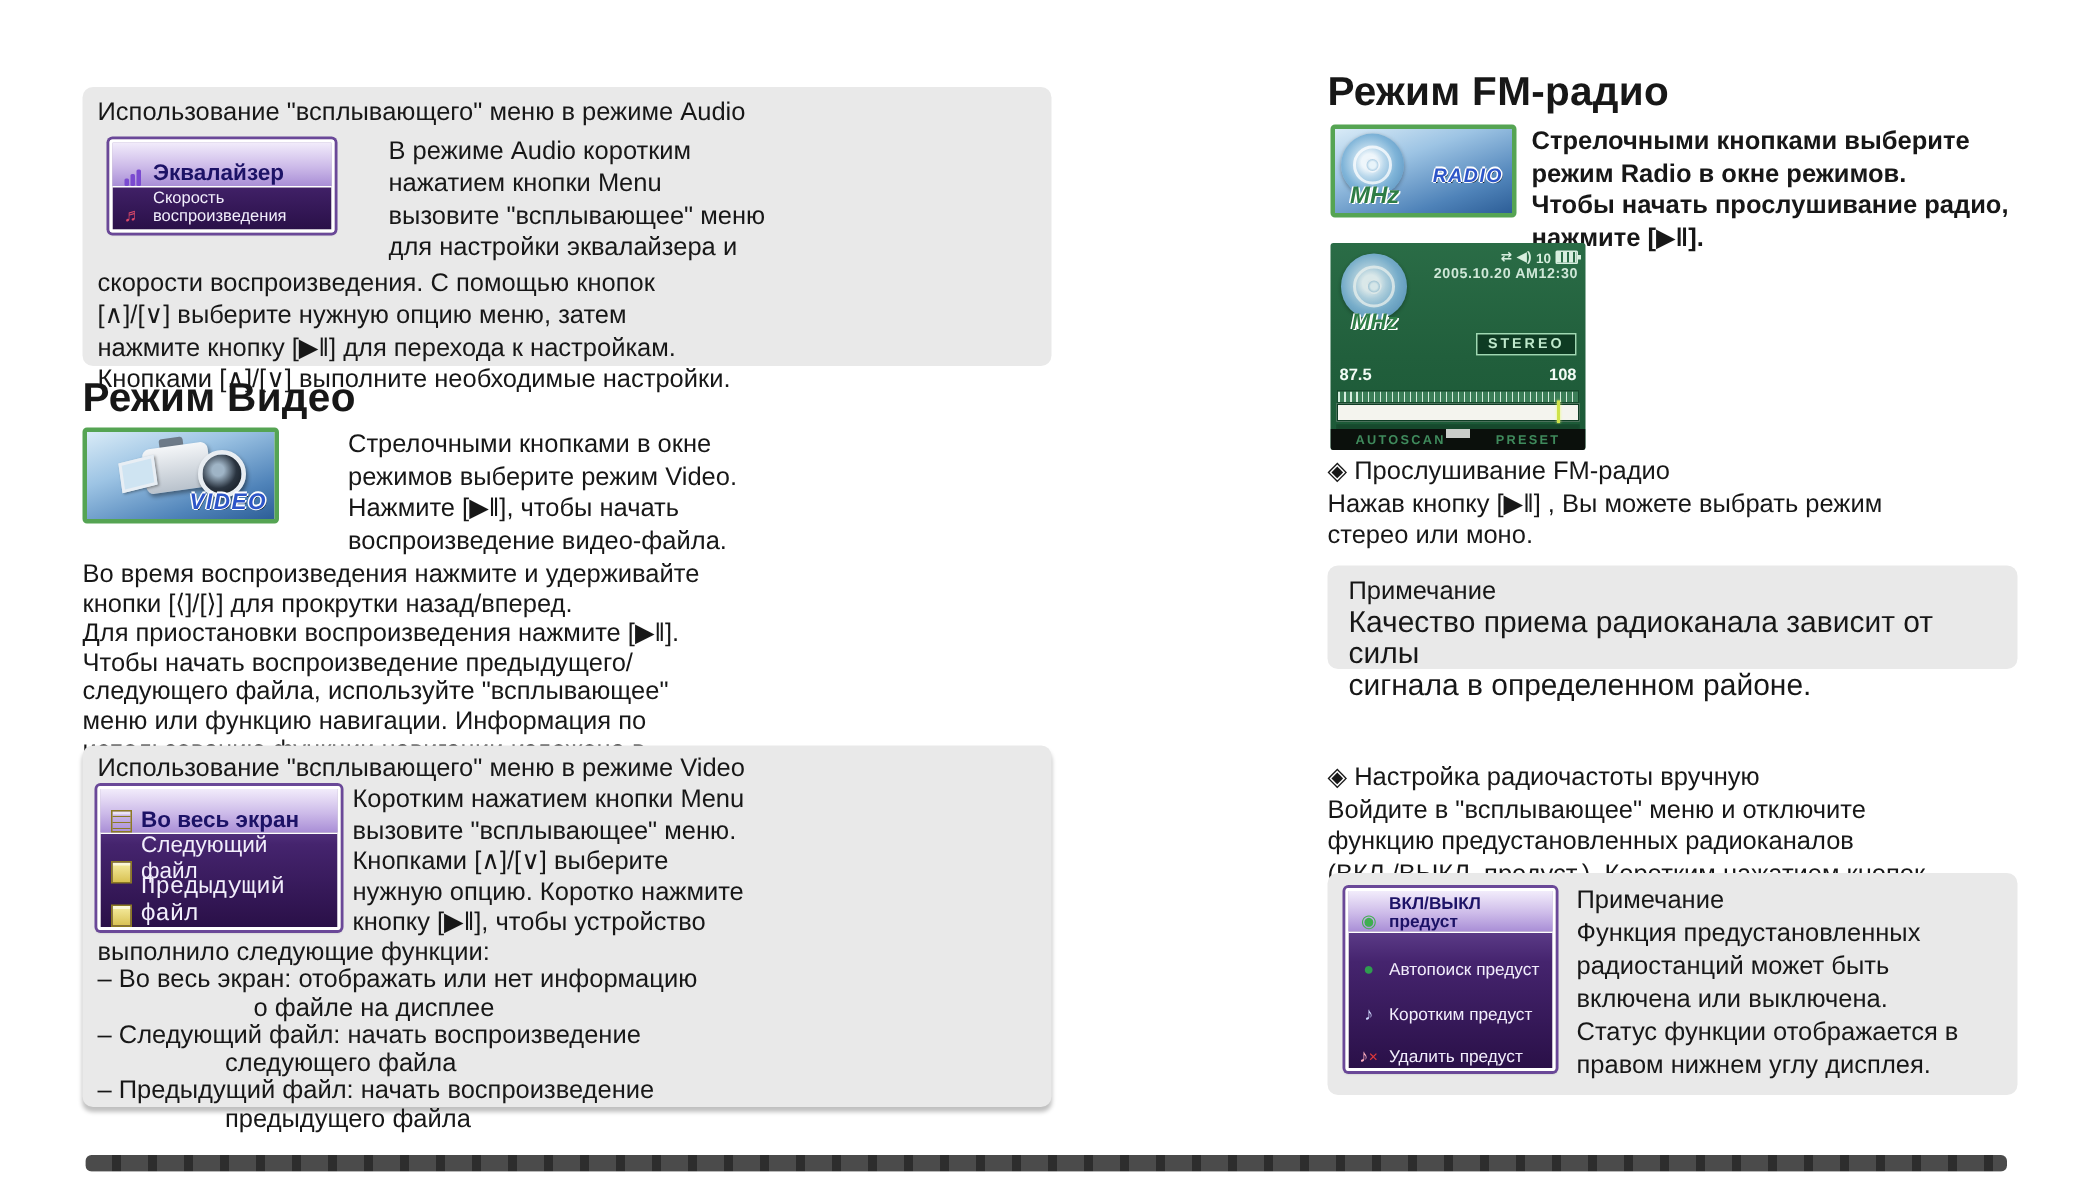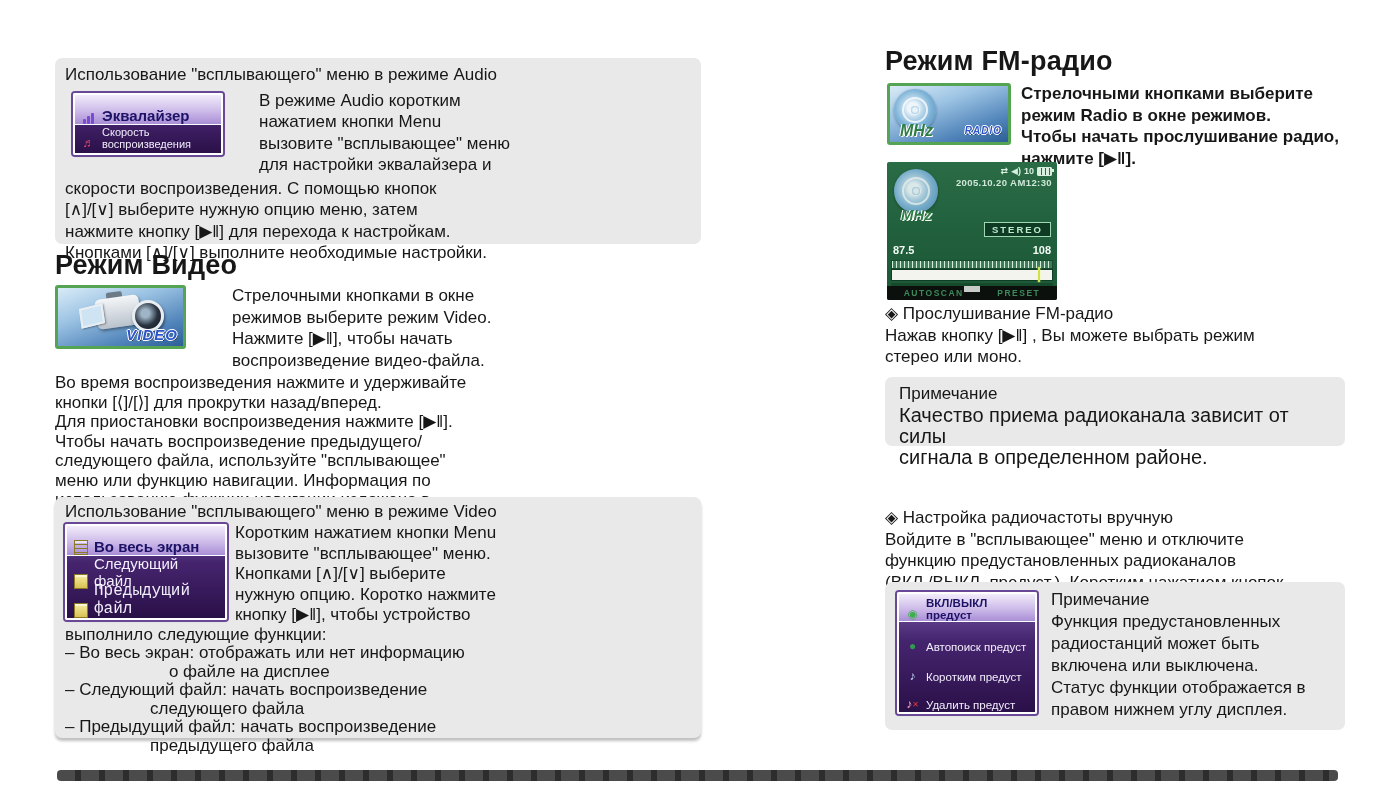--- a/index.html
+++ b/index.html
@@ -186,21 +186,21 @@
 – Предыдущий файл: начать воспроизведение
                   предыдущего файла</div>
 </div>
 
 <div class="abs" style="left:885px;top:46px;width:472px;">
   <div class="heading">Режим FM-радио</div>
   <div>
     <div class="mode-tile" style="float:left;width:124px;height:62px;margin:6px 10px 2px 2px;">
       <span class="swirl" style="position:absolute;left:4px;top:3px;width:42px;height:42px;"></span>
       <span class="mhz-m" style="left:10px;bottom:2px;font-size:16px;">MHz</span>
-      <span class="tile-label" style="right:6px;bottom:6px;font-size:10px;">RADIO</span>
+      <span class="tile-label" style="right:6px;bottom:18px;font-size:13px;">RADIO</span>
     </div>
     <div class="pre body-t" style="overflow:hidden;padding-top:6px;font-weight:bold;">Стрелочными кнопками выберите
 режим Radio в окне режимов.
 Чтобы начать прослушивание радио,
 нажмите [▶‖].</div>
   </div>
 </div>
 
 <div class="abs lcd" style="left:887px;top:162px;width:170px;height:138px;">
   <div class="lcd-status">

